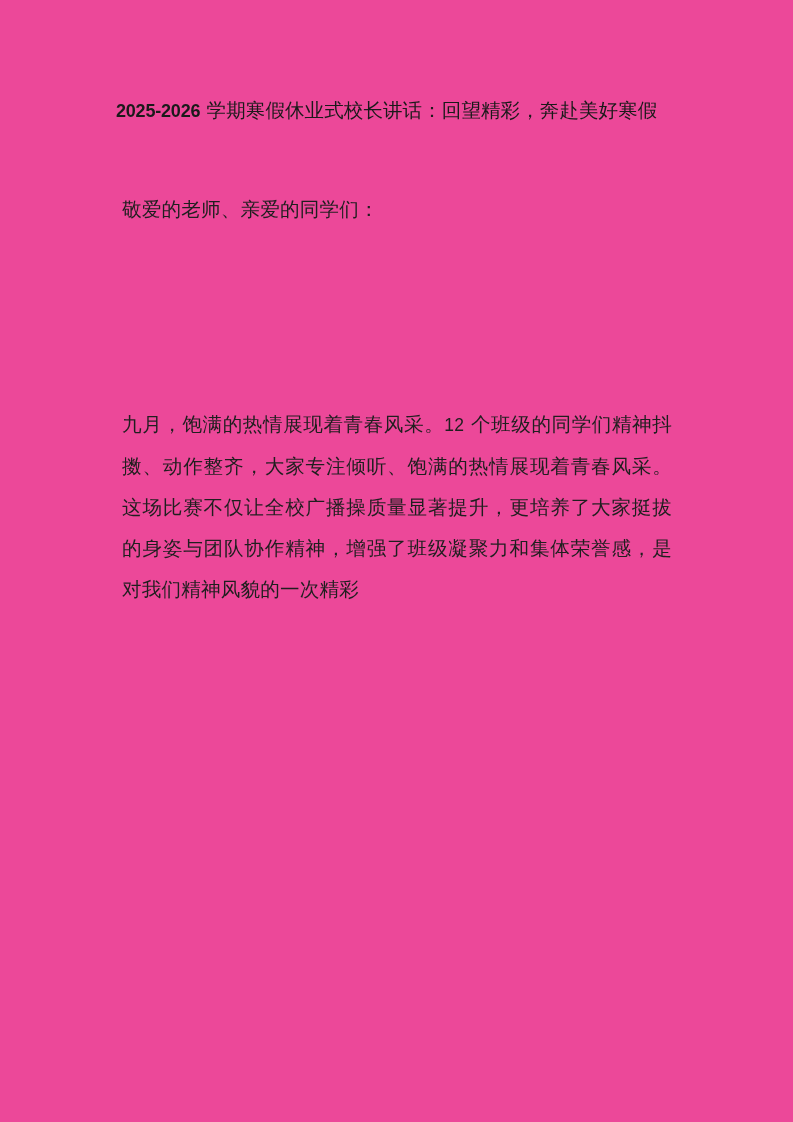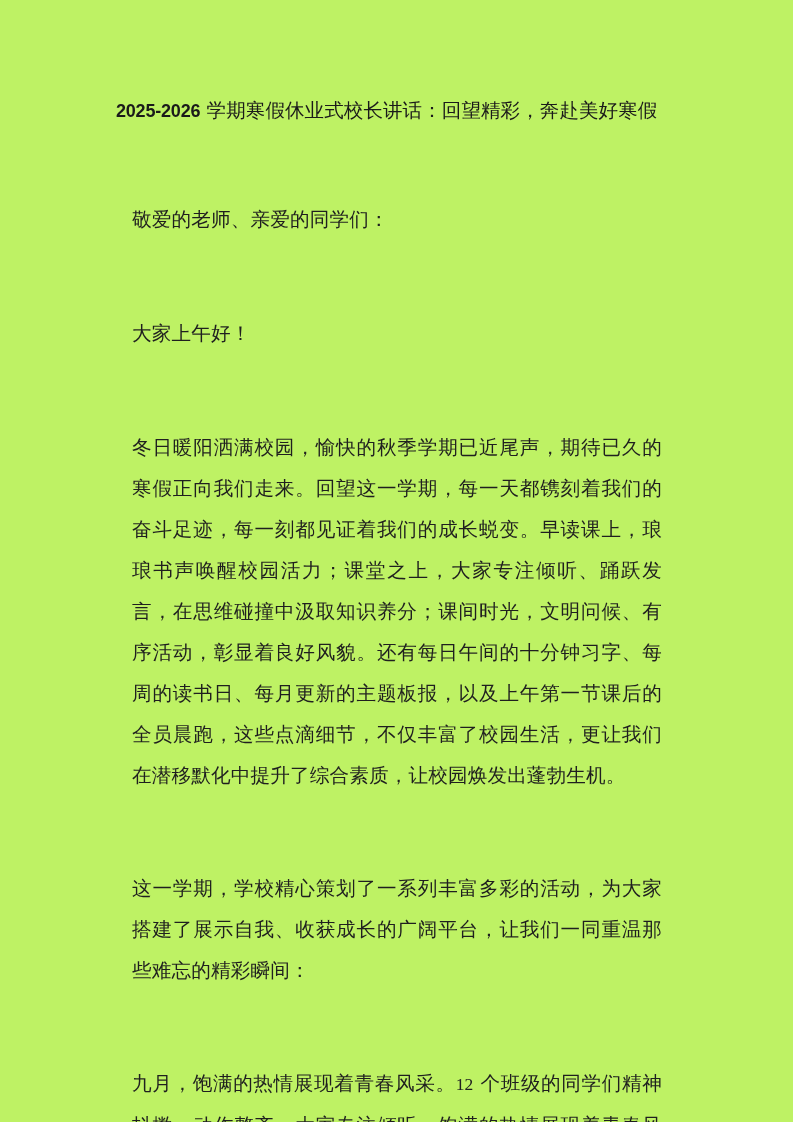--- a/index.html
+++ b/index.html
@@ -12,21 +12,21 @@
     height: 1122px;
     overflow: hidden;
     font-family: "DejaVu Serif", "Liberation Serif", serif;
     -webkit-font-smoothing: antialiased;
   }
 
   .page {
     position: relative;
     width: 793px;
     height: 1122px;
-    background: #bef264;
+    background: #ec4899;
     box-sizing: border-box;
     padding-left: 40px;
   }
 
   .content {
     position: absolute;
     left: 116px;
     top: 96px;
     width: 562px;
   }
@@ -50,28 +50,28 @@
     font-family: "DejaVu Serif", "Liberation Serif", serif;
     font-weight: 400;
   }
 
   .spacer-title { height: 57px; }
 
   .para {
     font-size: 19.6px;
     line-height: 41px;
     color: #1f1f1f;
-    margin: 16px;
+    margin: 6px;
     text-align: justify;
     text-justify: inter-ideograph;
     letter-spacing: 0.15px;
     word-break: break-all;
   }
   .para .num {
-    font-family: Liberation Serif, serif;
+    font-family: Liberation Sans, sans-serif;
     font-size: 17.5px;
     letter-spacing: 0.2px;
   }
 
   .gap { height: 41px; }
   .gap-sm { height: 40px; }
 
   .nowrap-line { white-space: nowrap; }
 </style>
 </head>
@@ -81,28 +81,25 @@
   <div class="content">
 
     <h1 class="doc-title"><span class="num">2025-2026</span><span class="cjk"> 学期寒假休业式校长讲话：回望精彩，奔赴美好寒假</span></h1>
 
     <div class="spacer-title"></div>
 
     <p class="para nowrap-line">敬爱的老师、亲爱的同学们：</p>
 
     <div class="gap"></div>
 
-    <p class="para nowrap-line">大家上午好！</p>
 
     <div class="gap"></div>
 
-    <p class="para">冬日暖阳洒满校园，愉快的秋季学期已近尾声，期待已久的寒假正向我们走来。回望这一学期，每一天都镌刻着我们的奋斗足迹，每一刻都见证着我们的成长蜕变。早读课上，琅琅书声唤醒校园活力；课堂之上，大家专注倾听、踊跃发言，在思维碰撞中汲取知识养分；课间时光，文明问候、有序活动，彰显着良好风貌。还有每日午间的十分钟习字、每周的读书日、每月更新的主题板报，以及上午第一节课后的全员晨跑，这些点滴细节，不仅丰富了校园生活，更让我们在潜移默化中提升了综合素质，让校园焕发出蓬勃生机。</p>
 
     <div class="gap-sm"></div>
 
-    <p class="para">这一学期，学校精心策划了一系列丰富多彩的活动，为大家搭建了展示自我、收获成长的广阔平台，让我们一同重温那些难忘的精彩瞬间：</p>
 
     <div class="gap-sm"></div>
 
     <p class="para"><span>九月，饱满的热情展现着青春风采。</span><span class="num">12</span><span> 个班级的同学们精神抖擞、动作整齐，大家专注倾听、饱满的热情展现着青春风采。这场比赛不仅让全校广播操质量显著提升，更培养了大家挺拔的身姿与团队协作精神，增强了班级凝聚力和集体荣誉感，是对我们精神风貌的一次精彩</span></p>
 
   </div>
 </div>
 
 </body></html>

